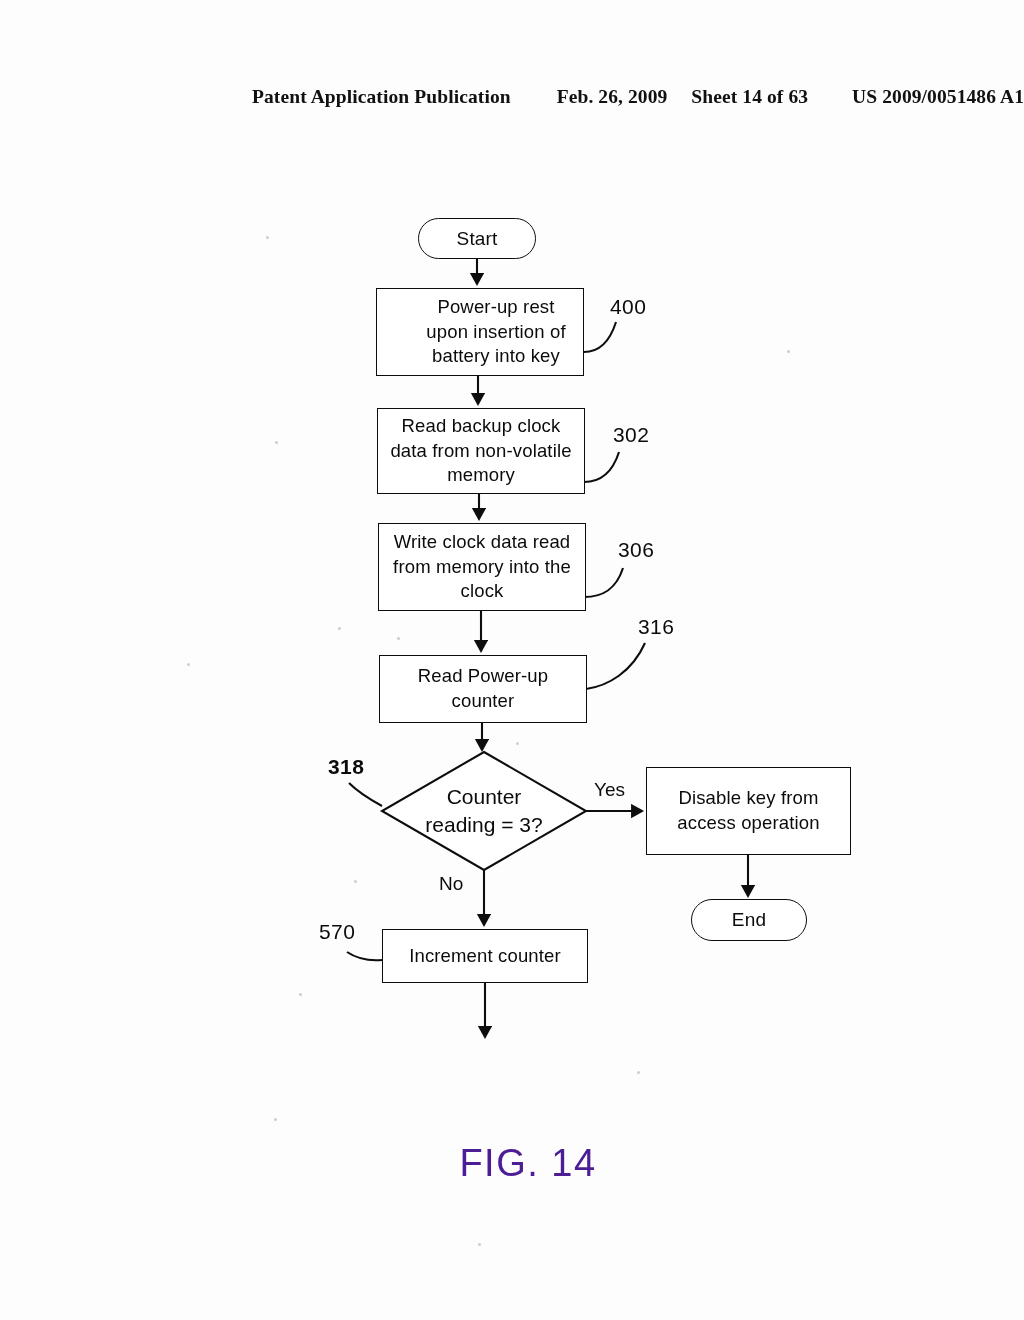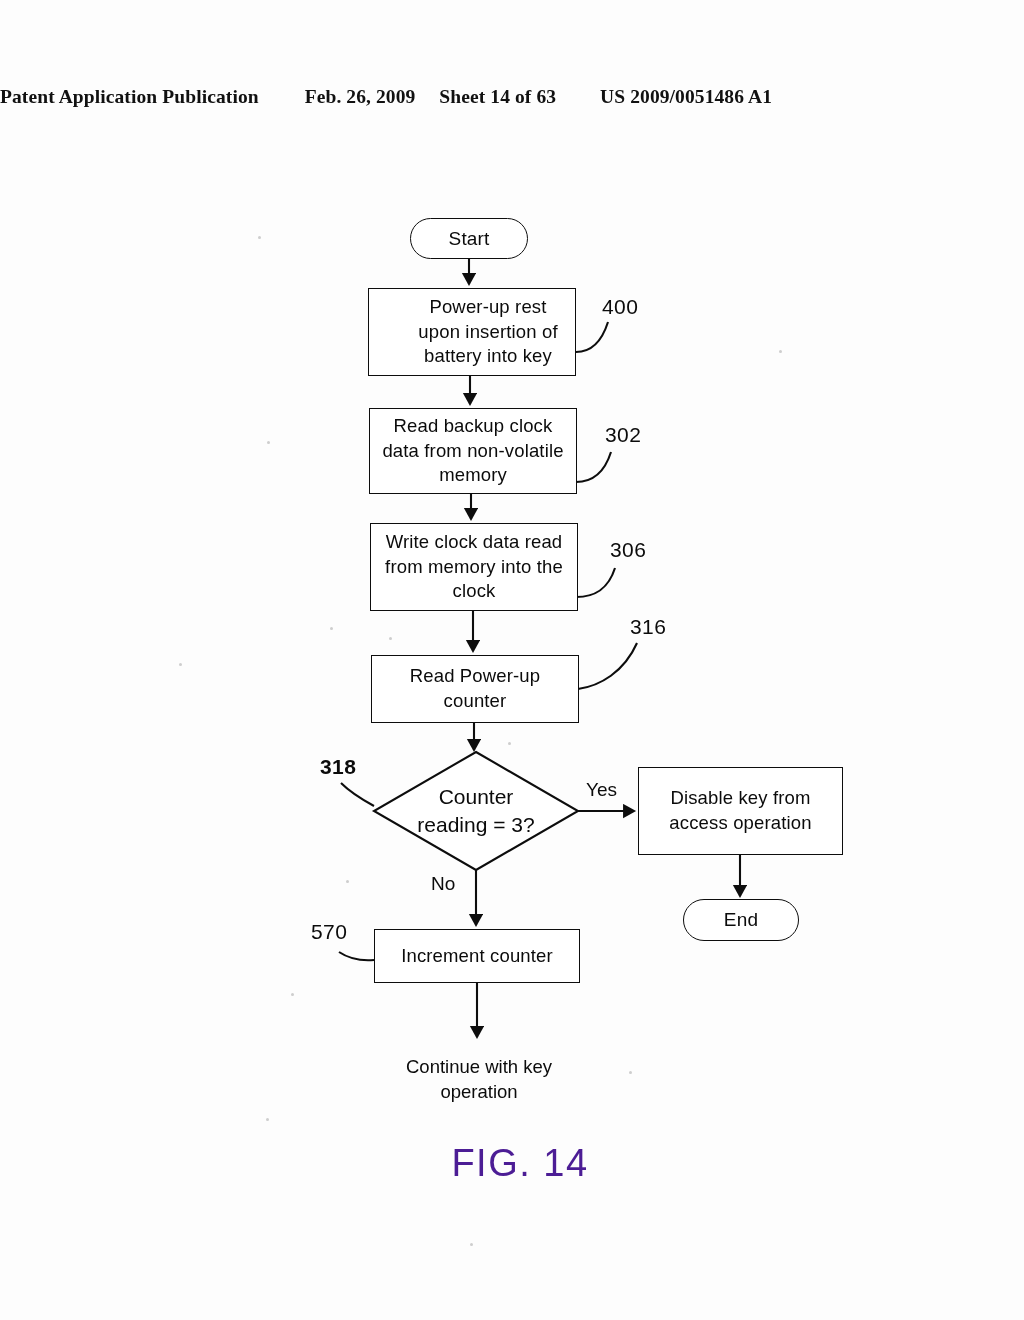--- a/index.html
+++ b/index.html
@@ -14,37 +14,37 @@
     background: #fdfdfd;
     font-family: "Liberation Sans", sans-serif;
     overflow: hidden;
   }
   
   #pub-header {
     position: absolute;
     top: 86px;
     left: 0;
     width: 1024px;
-    text-align: left;
+    text-align: right;
     font-family: "Liberation Serif", serif;
     font-weight: bold;
     font-size: 19.5px;
     color: #111;
     white-space: nowrap;
     letter-spacing: 0.1px;
   }
   #pub-header span { display: inline-block; vertical-align: baseline; }
   .hdr-gap-1 { width: 36px; }
   .hdr-gap-2 { width: 14px; }
   .hdr-gap-3 { width: 34px; }
 
   
   #figure {
     position: absolute;
-    top: 0; left: 8px;
+    top: 0; left: 16px;
     width: 940px;
     height: 1320px;
   }
   #wires {
     position: absolute;
     top: 0; left: 0;
     width: 1024px;
     height: 1320px;
     pointer-events: none;
   }
@@ -210,23 +210,20 @@
     </div>
 
     <div class="node terminal" style="left:675px; top:899px; width:116px; height:42px;">
       <span class="txt">End</span>
     </div>
 
     <div class="node" style="left:366px; top:929px; width:206px; height:54px;">
       <span class="txt">Increment counter</span>
     </div>
 
-    <div class="plain-text" style="left:369px; top:1055px; width:204px;">
-      <span>Continue with key operation</span>
-    </div>
 
     <div class="branch-label" style="left:578px; top:779px;">
       <span>Yes</span>
     </div>
     <div class="branch-label" style="left:423px; top:873px;">
       <span>No</span>
     </div>
 
     <div class="ref-num" style="left:594px; top:295px;">
       <span>400</span>

